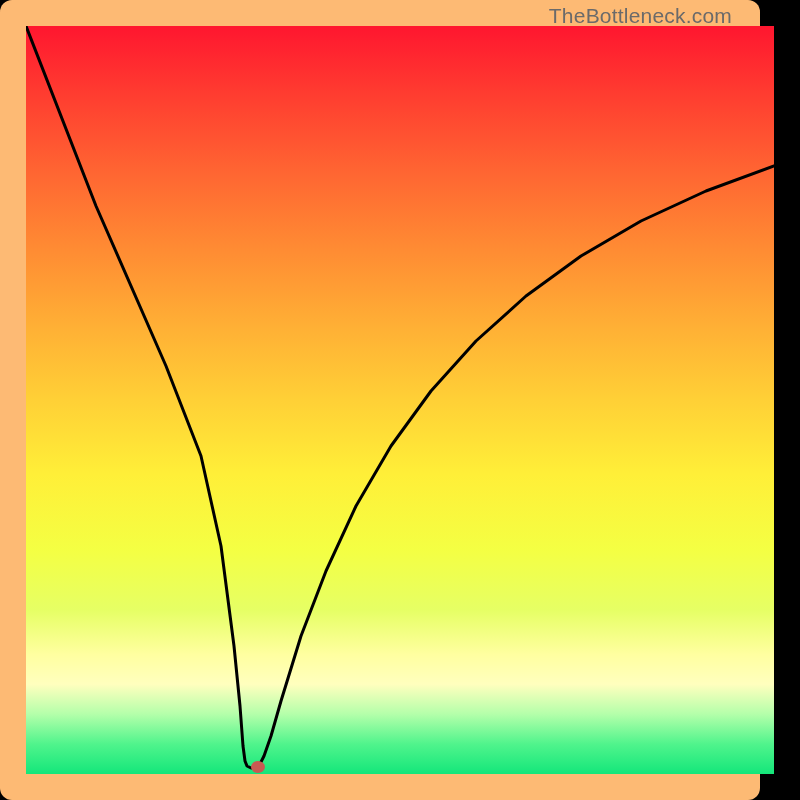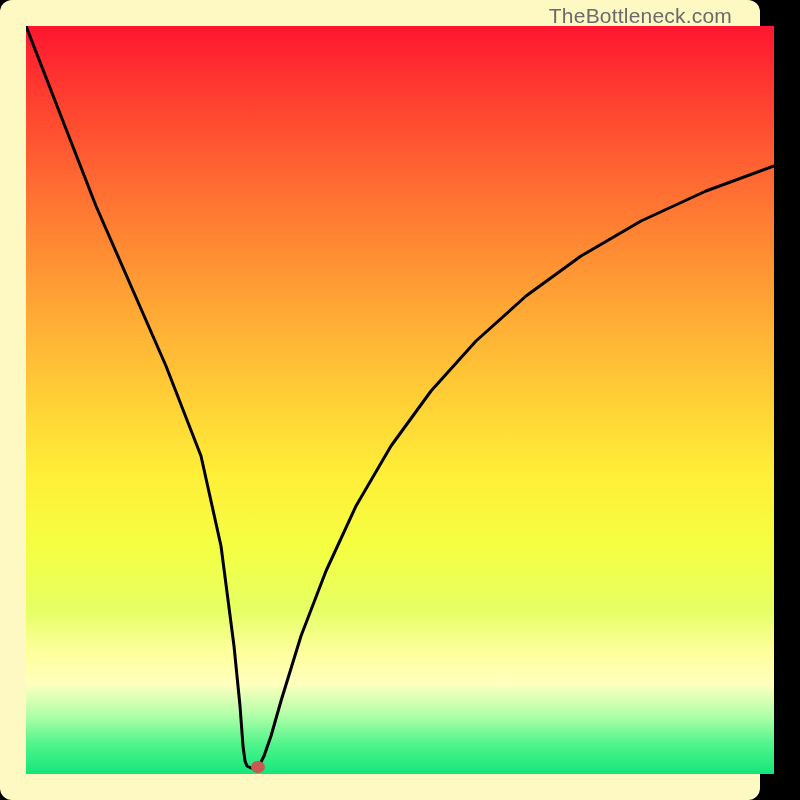--- a/index.html
+++ b/index.html
@@ -1,20 +1,20 @@
 <!DOCTYPE html>
 <html><head>
 <meta charset="utf-8">
 <style>
   * { margin: 0; padding: 0; box-sizing: border-box; }
   html, body { width: 800px; height: 800px; overflow: hidden; background: #000; }
   .frame {
     width: 760px;
     height: 800px;
-    background: #fef9c3;
+    background: #fdba74;
     position: relative;
     border-radius: 12px;
   }
   .plot {
     position: absolute;
     left: 26px;
     top: 26px;
     width: 748px;
     height: 748px;
     background: linear-gradient(to bottom,

